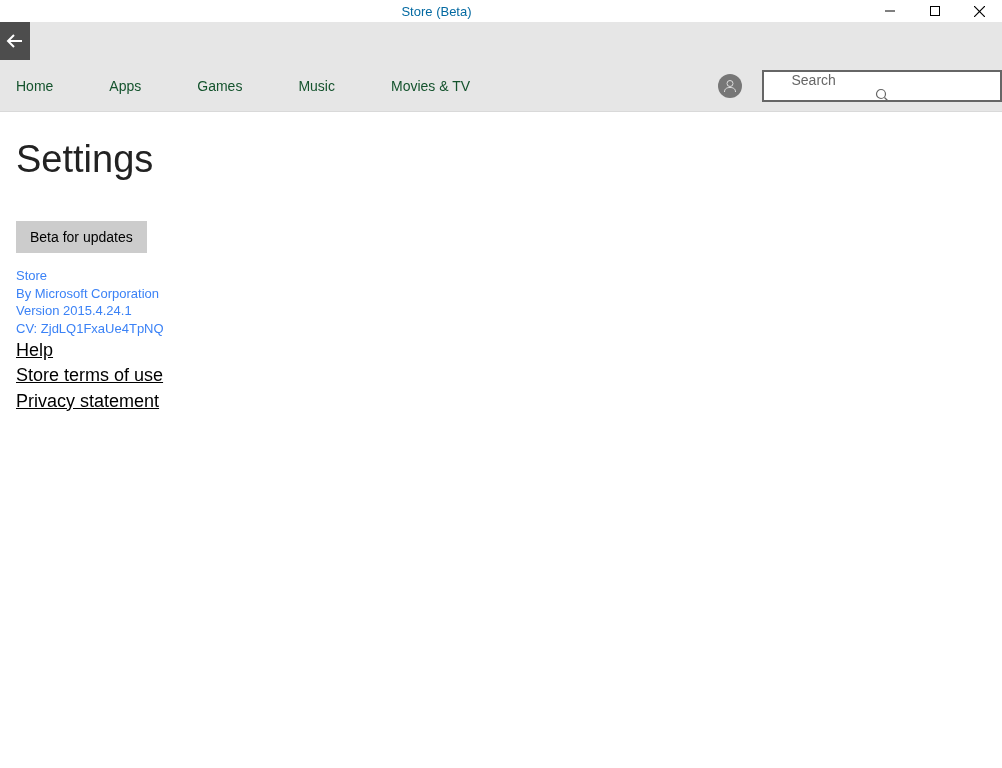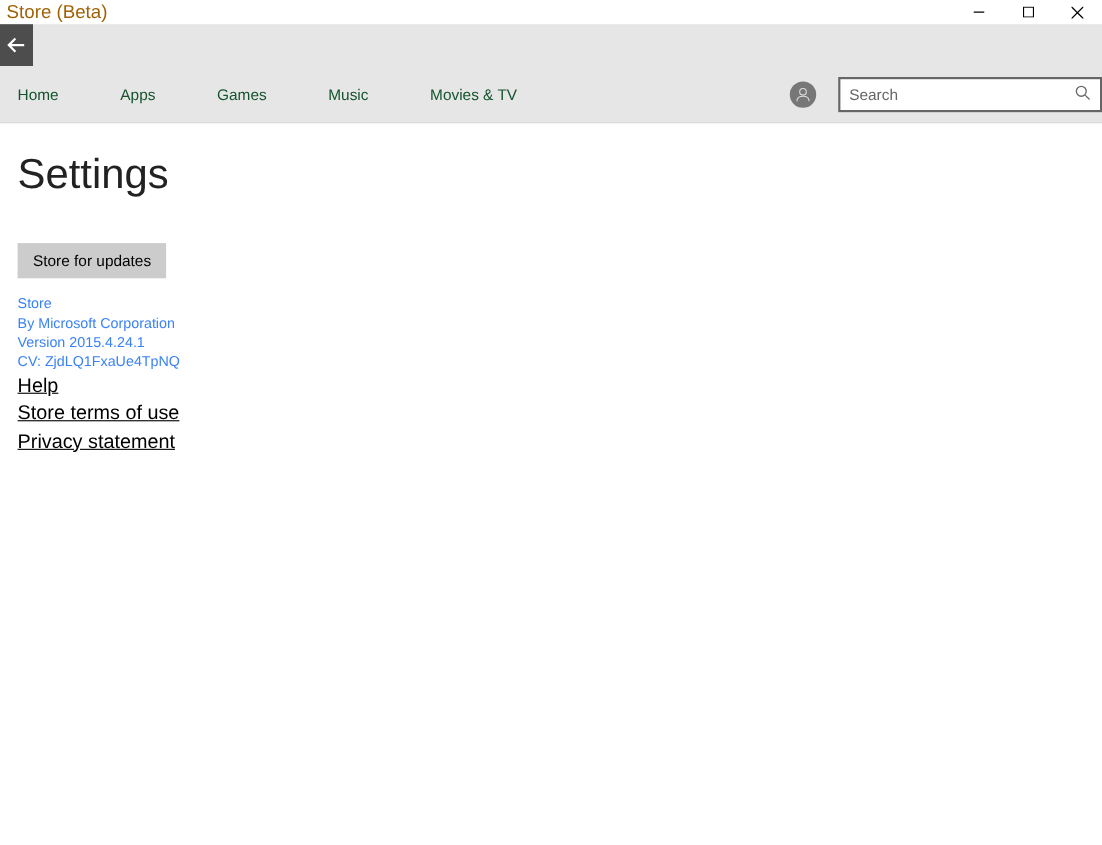--- a/index.html
+++ b/index.html
@@ -13,23 +13,24 @@
       overflow: hidden;
     }
     .titlebar {
       height: 22px;
       display: flex;
       align-items: center;
       background: #ffffff;
       padding-left: 6px;
     }
     .titlebar-title {
-      font-size: 17px;
-      color: #a16207;
+      font-size: 13px;
+      color: #0369a1;
       flex: 1;
+      text-align: center;
     }
     .win-controls {
       display: flex;
       height: 100%;
       align-items: center;
     }
     .win-btn {
       width: 45px;
       height: 22px;
       display: flex;
@@ -89,20 +90,21 @@
     }
     .search-wrap {
       width: 240px;
       margin-right: 0;
       height: 32px;
       border: 2px solid #666;
       background: #fff;
       display: flex;
       align-items: center;
       padding: 0 8px;
+      flex-direction: column;
     }
     .search-input {
       flex: 1;
       border: none;
       outline: none;
       font-size: 14px;
       color: #666;
       background: transparent;
     }
     .search-input::placeholder { color: #666; }
@@ -198,21 +200,21 @@
           <circle cx="6" cy="6" r="4.5" fill="none" stroke="#666" stroke-width="1.2"></circle>
           <line x1="9.5" y1="9.5" x2="13.5" y2="13.5" stroke="#666" stroke-width="1.2"></line>
         </svg>
     </span>
   </div>
 </div>
 
 <div class="content">
   <h1 class="page-title">Settings</h1>
 
-  <button class="check-btn">Store for updates</button>
+  <button class="check-btn">Beta for updates</button>
 
   <div class="info-block">
     <div class="info-line">Store</div>
     <div class="info-line">By Microsoft Corporation</div>
     <div class="info-line">Version 2015.4.24.1</div>
     <div class="info-line">CV: ZjdLQ1FxaUe4TpNQ</div>
   </div>
 
   <div class="links-block">
     <a class="link-line">Help</a>

